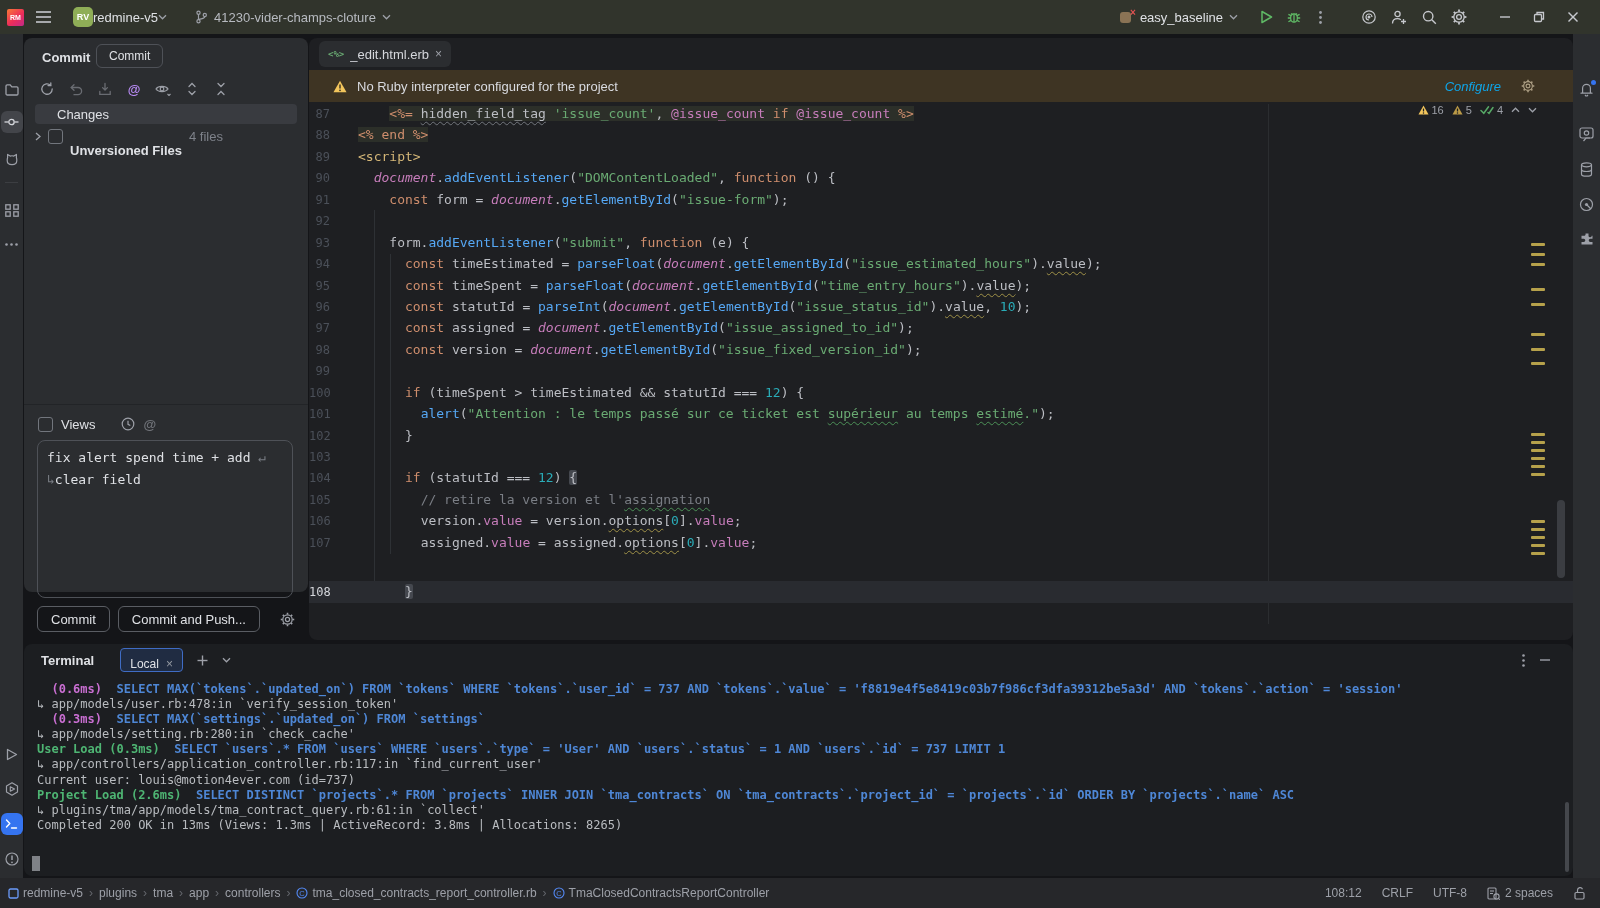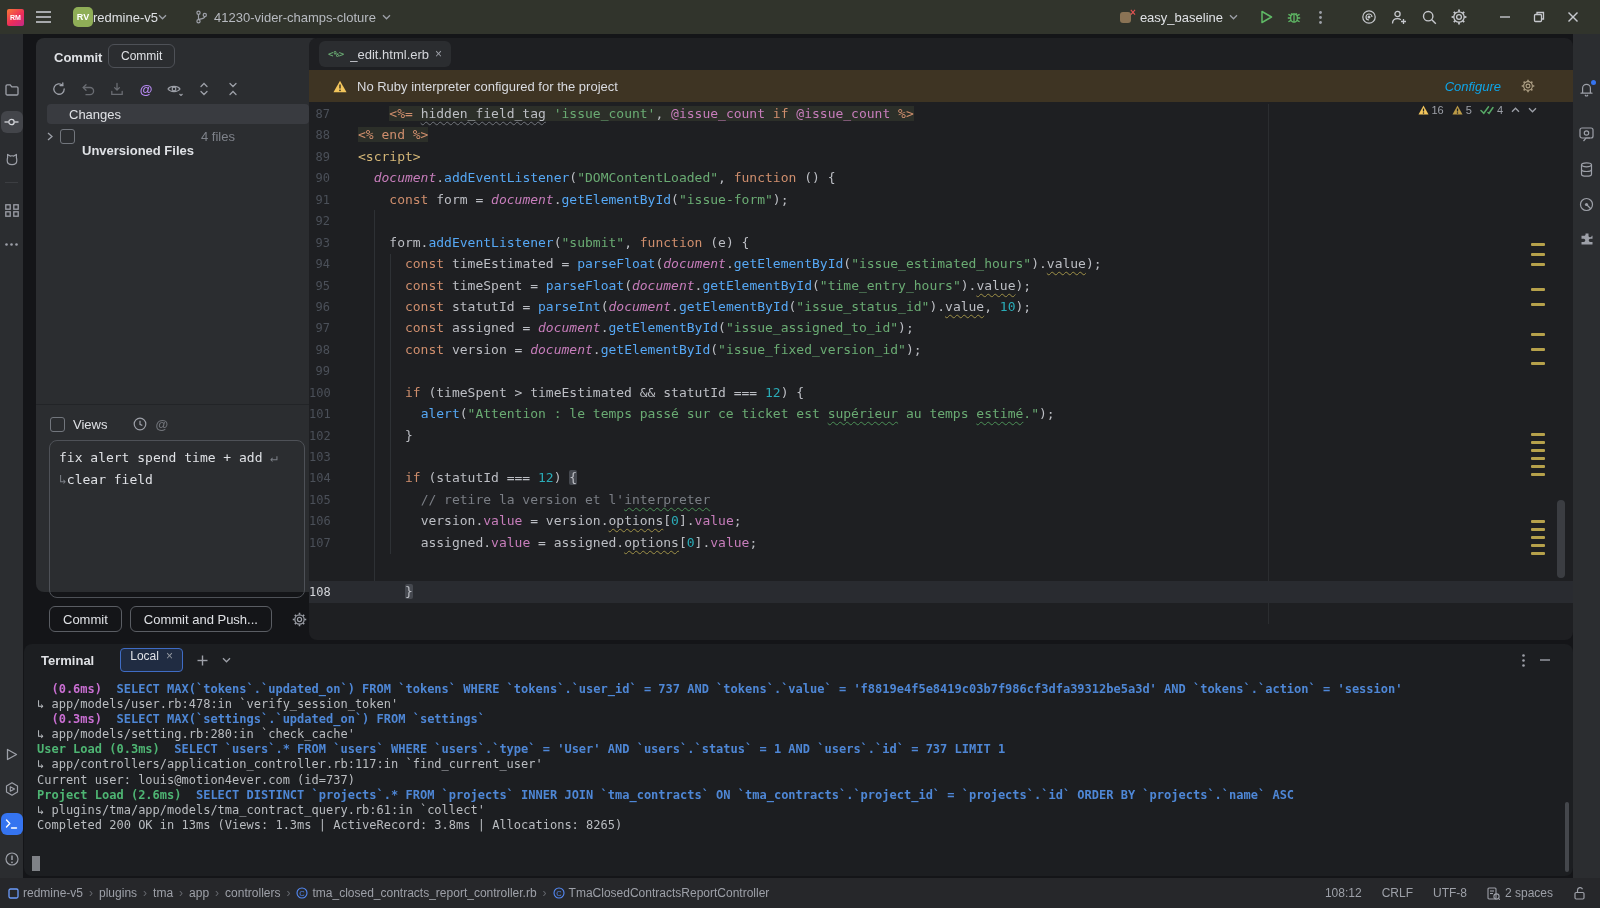--- a/index.html
+++ b/index.html
@@ -35,21 +35,21 @@
   .stripe-left{position:absolute;left:0;top:34px;width:23px;height:844px;background:#2b2d30;}
   .stripe-right{position:absolute;left:1573px;top:34px;width:27px;height:844px;background:#2b2d30;}
   .stripe-ic{position:absolute;left:50%;transform:translate(-50%,-50%);width:22px;height:22px;
              display:flex;align-items:center;justify-content:center;color:#9da0a8;border-radius:6px;}
   .stripe-ic.sel{background:#43454a;color:#d5d7dc;}
   .stripe-ic.sel-blue{background:#3574f0;color:#fff;}
   .stripe-div{position:absolute;left:5px;width:13px;height:1px;background:#3c3e42;}
   .bell-dot{position:absolute;right:2px;top:2px;width:5px;height:5px;border-radius:50%;background:#3574f0;}
 
   
-  .commit-panel{position:absolute;left:36px;top:38px;width:284px;height:554px;background:#2b2d30;border-radius:8px;}
+  .commit-panel{position:absolute;left:24px;top:38px;width:284px;height:554px;background:#2b2d30;border-radius:8px;}
   .cp-title{position:absolute;left:18px;top:12px;color:#dfe1e5;font-weight:bold;}
   .cp-tab{position:absolute;left:72px;top:6px;height:24px;padding:0 12px;border:1px solid #4e5157;border-radius:6px;
           color:#dfe1e5;font-size:12px;display:flex;align-items:center;background:none;}
   .cp-toolbar{position:absolute;left:12px;top:40px;height:22px;display:flex;align-items:center;gap:7px;color:#9da0a8;}
   .cp-toolbar .ic{width:22px;height:22px;border-radius:4px;}
   .ai-purple{color:#b98bf5;font-weight:bold;font-size:13px;}
   .cp-changes{position:absolute;left:11px;top:66px;width:262px;height:20px;background:#393b40;border-radius:4px;
               display:flex;align-items:center;color:#dfe1e5;}
   .cp-changes span{margin-left:22px;}
   .cp-unver{position:absolute;left:11px;top:88px;width:262px;height:20px;display:flex;align-items:center;gap:7px;}
@@ -101,21 +101,21 @@
   .wrap-guide{position:absolute;left:959px;top:66px;width:1px;height:520px;background:#2b2d30;}
   .indent-guide{position:absolute;width:1px;background:#2e3135;}
   .smark{position:absolute;left:1222px;width:14px;height:3px;background:#b6a14b;border-radius:1px;z-index:4;}
   .sthumb{position:absolute;left:1248px;top:462px;width:8px;height:78px;background:#4b4e54;opacity:.65;border-radius:4px;}
 
   
   .terminal{position:absolute;left:24px;top:644px;width:1549px;height:232px;background:#1c1e21;border-radius:8px;}
   .term-bar{position:absolute;left:0;top:0;width:100%;height:32px;display:flex;align-items:center;}
   .term-title{margin-left:17px;color:#dfe1e5;font-weight:bold;}
   .term-tab{margin-left:26px;height:22px;padding:0 9px;border:1px solid #3f6cc4;border-radius:4px;
-            background:rgba(53,116,240,.16);display:flex;align-items:flex-start;gap:7px;color:#dfe1e5;font-size:12px;}
+            background:rgba(53,116,240,.16);display:flex;align-items:flex-end;gap:7px;color:#dfe1e5;font-size:12px;}
   .term-tab .x{color:#9399a1;}
   .term-plus,.term-chev{margin-left:14px;color:#9da0a8;}
   .term-right{margin-left:auto;display:flex;align-items:center;gap:14px;margin-right:22px;color:#9da0a8;}
   .term-lines{position:absolute;left:13px;top:38px;right:18px;bottom:0;overflow:hidden;
               font-family:"DejaVu Sans Mono","DejaVu Sans",monospace;font-size:12px;line-height:15.1px;white-space:pre;}
   .tl{height:15.1px;}
   .tl .mg{color:#ca6fd3;font-weight:bold}.tl .bl{color:#4e87d6;font-weight:bold}
   .tl .gr{color:#4eb573;font-weight:bold}.tl .wh{color:#b9bcc0}
   .term-cursor{position:absolute;left:8px;top:212px;width:8px;height:15px;background:#7f8287;}
   .term-scroll{position:absolute;right:4px;top:158px;width:4px;height:70px;background:#44474c;border-radius:2px;}
@@ -562,21 +562,21 @@
         <div class="cl"><span class="lnum">95</span><span class="ltext"><span class="tok d">      </span><span class="tok k">const</span><span class="tok d"> timeSpent = </span><span class="tok m">parseFloat</span><span class="tok d">(</span><span class="tok g">document</span><span class="tok d">.</span><span class="tok m">getElementById</span><span class="tok d">(</span><span class="tok s">"time_entry_hours"</span><span class="tok d">).</span><span class="tok d uw">value</span><span class="tok d">);</span></span></div>
         <div class="cl"><span class="lnum">96</span><span class="ltext"><span class="tok d">      </span><span class="tok k">const</span><span class="tok d"> statutId = </span><span class="tok m">parseInt</span><span class="tok d">(</span><span class="tok g">document</span><span class="tok d">.</span><span class="tok m">getElementById</span><span class="tok d">(</span><span class="tok s">"issue_status_id"</span><span class="tok d">).</span><span class="tok d uw">value</span><span class="tok d">, </span><span class="tok n">10</span><span class="tok d">);</span></span></div>
         <div class="cl"><span class="lnum">97</span><span class="ltext"><span class="tok d">      </span><span class="tok k">const</span><span class="tok d"> assigned = </span><span class="tok g">document</span><span class="tok d">.</span><span class="tok m">getElementById</span><span class="tok d">(</span><span class="tok s">"issue_assigned_to_id"</span><span class="tok d">);</span></span></div>
         <div class="cl"><span class="lnum">98</span><span class="ltext"><span class="tok d">      </span><span class="tok k">const</span><span class="tok d"> version = </span><span class="tok g">document</span><span class="tok d">.</span><span class="tok m">getElementById</span><span class="tok d">(</span><span class="tok s">"issue_fixed_version_id"</span><span class="tok d">);</span></span></div>
         <div class="cl"><span class="lnum">99</span><span class="ltext"></span></div>
         <div class="cl"><span class="lnum">100</span><span class="ltext"><span class="tok d">      </span><span class="tok k">if</span><span class="tok d"> (timeSpent &gt; timeEstimated &amp;&amp; statutId === </span><span class="tok n">12</span><span class="tok d">) {</span></span></div>
         <div class="cl"><span class="lnum">101</span><span class="ltext"><span class="tok d">        </span><span class="tok m">alert</span><span class="tok d">(</span><span class="tok s">"Attention : le temps passé sur ce ticket est </span><span class="tok s ty">supérieur</span><span class="tok s"> au temps </span><span class="tok s ty">estimé</span><span class="tok s">."</span><span class="tok d">);</span></span></div>
         <div class="cl"><span class="lnum">102</span><span class="ltext"><span class="tok d">      }</span></span></div>
         <div class="cl"><span class="lnum">103</span><span class="ltext"></span></div>
         <div class="cl"><span class="lnum">104</span><span class="ltext"><span class="tok d">      </span><span class="tok k">if</span><span class="tok d"> (statutId === </span><span class="tok n">12</span><span class="tok d">) </span><span class="tok d bm">{</span></span></div>
-        <div class="cl"><span class="lnum">105</span><span class="ltext"><span class="tok d">        </span><span class="tok cm">// retire la version et l'</span><span class="tok cm ty">interpreter</span></span></div>
+        <div class="cl"><span class="lnum">105</span><span class="ltext"><span class="tok d">        </span><span class="tok cm">// retire la version et l'</span><span class="tok cm ty">assignation</span></span></div>
         <div class="cl"><span class="lnum">106</span><span class="ltext"><span class="tok d">        </span><span class="tok d">version.</span><span class="tok p">value</span><span class="tok d"> = version.</span><span class="tok d uw">options</span><span class="tok d">[</span><span class="tok n">0</span><span class="tok d">].</span><span class="tok p">value</span><span class="tok d">;</span></span></div>
         <div class="cl"><span class="lnum">107</span><span class="ltext"><span class="tok d">        </span><span class="tok d">assigned.</span><span class="tok p">value</span><span class="tok d"> = assigned.</span><span class="tok d uw">options</span><span class="tok d">[</span><span class="tok n">0</span><span class="tok d">].</span><span class="tok p">value</span><span class="tok d">;</span></span></div>
         <div class="cl cur"><span class="lnum">108</span><span class="ltext"><span class="tok d">      </span><span class="tok d bm">}</span></span></div>
         <div class="cl"><span class="lnum">109</span><span class="ltext"><span class="tok d">    });</span></span></div>
         <div class="cl"><span class="lnum">110</span><span class="ltext"><span class="tok d">  });</span></span></div>
       </div>
 
     <div id="scroll-marks">
         <div class="smark" style="top: 205px;"></div>
         <div class="smark" style="top: 215px;"></div>

